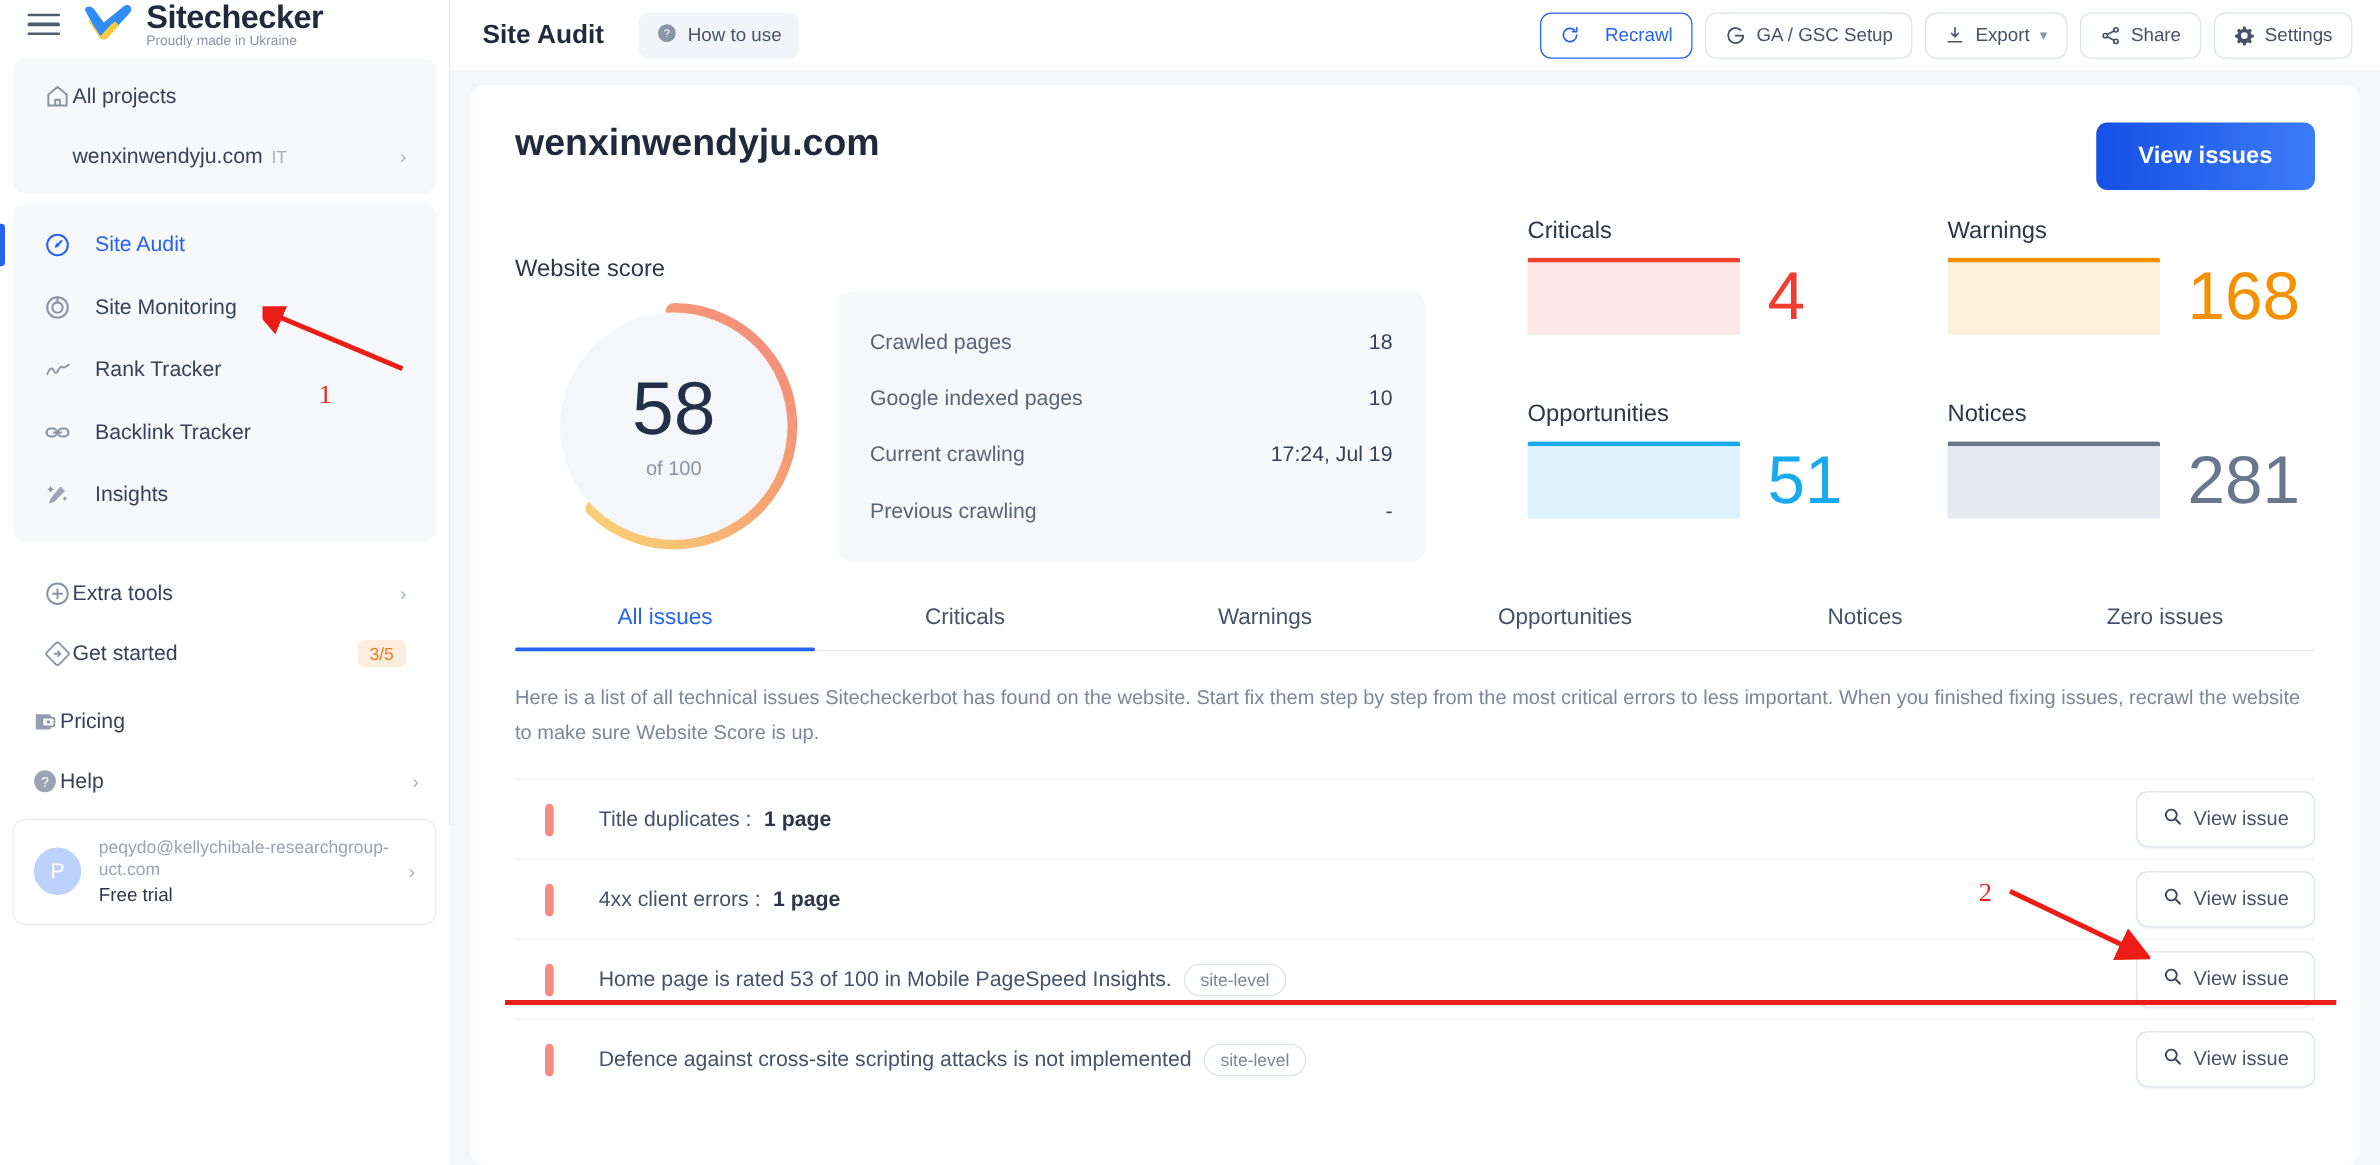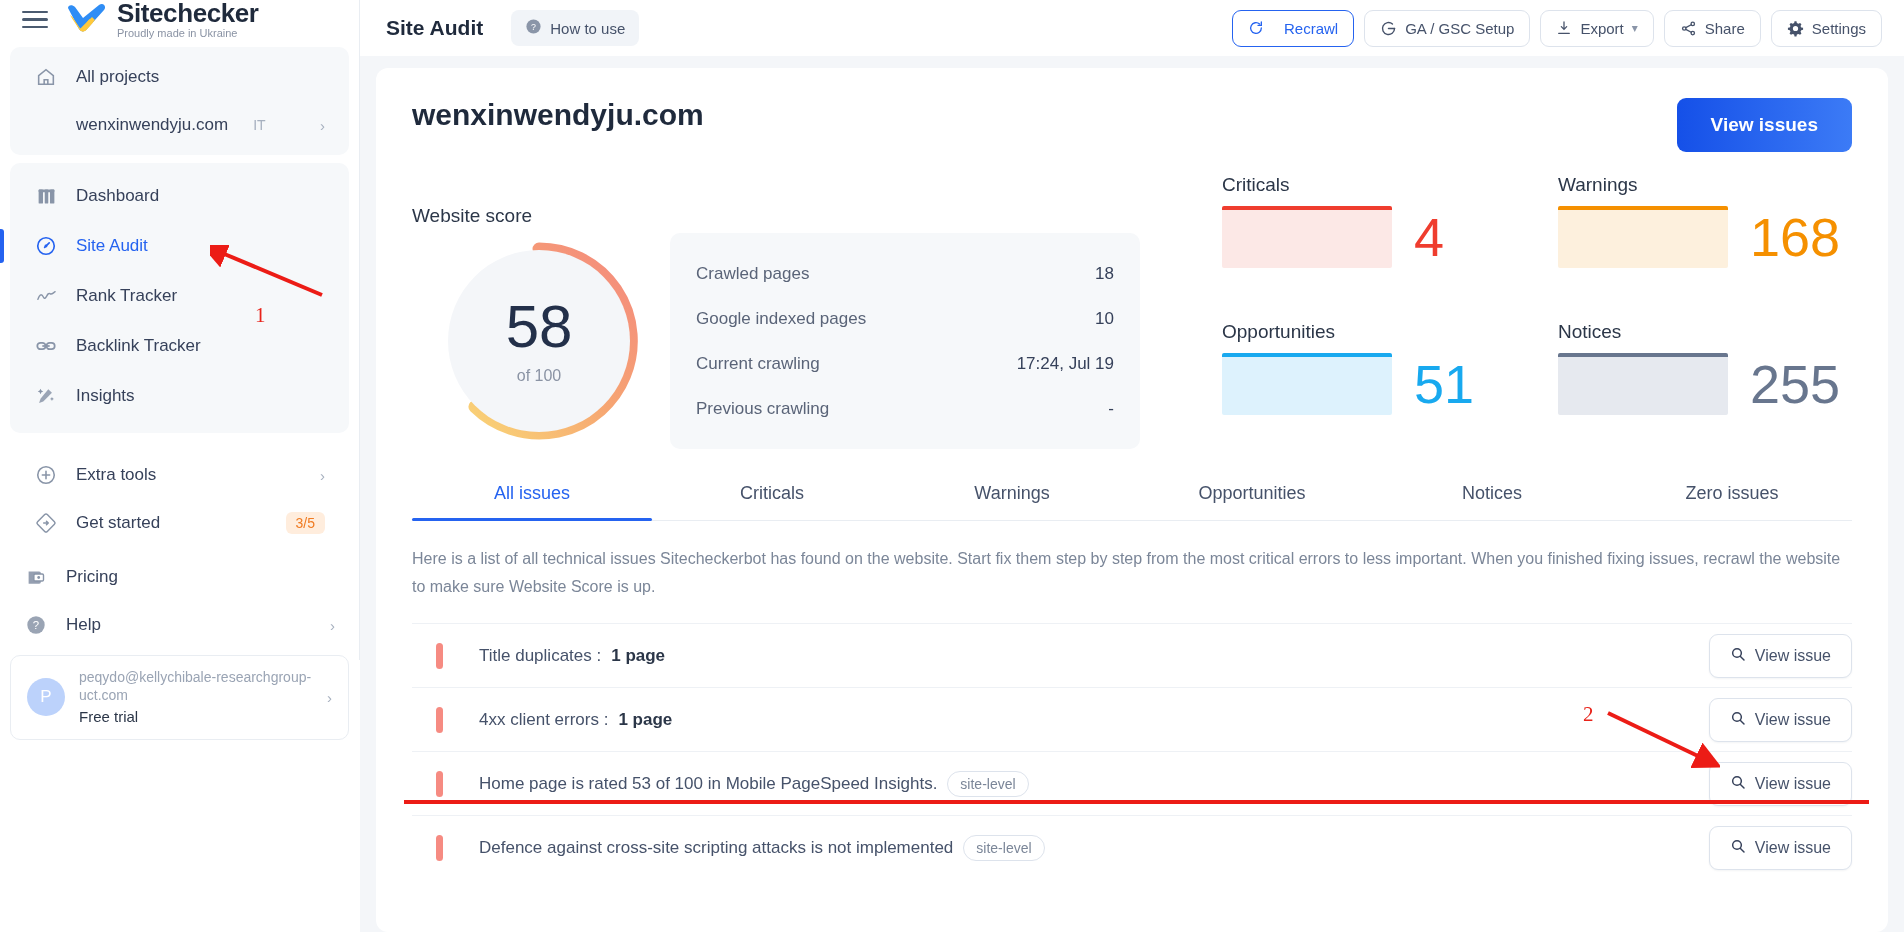--- a/index.html
+++ b/index.html
@@ -25,21 +25,21 @@
   .burger { width: 26px; height: 18px; display: flex; flex-direction: column; justify-content: space-between; cursor: pointer; }
   .burger span { display: block; height: 2.4px; background: #4b5b70; border-radius: 2px; }
   .logo-wrap { display: flex; align-items: center; gap: 9px; }
   .logo-mark { width: 42px; height: 34px; position: relative; }
   .brand-txt { line-height: 1; }
   .brand-name { font-size: 26px; font-weight: bold; color: #1f2a3c; letter-spacing: -0.4px; }
   .brand-sub { font-size: 11px; color: #8a93a4; margin-top: 2px; }
 
   .sb-projects { background: #f6f8fa; border-radius: 10px; margin: 8px 10px 0; padding: 6px 0; }
   .sb-row {
-    display: flex; align-items: center; gap: 18px;
+    display: flex; align-items: center; 
     height: 48px; padding: 0 24px; cursor: pointer;
     font-size: 17px; color: #36415a; text-align: center;
   }
   .sb-ico { width: 24px; height: 24px; flex-shrink: 0; display: flex; align-items: center; justify-content: center; color: #8995a8; }
   .proj-name { font-size: 17px; color: #36415a; }
   .proj-cc { font-size: 14px; color: #a6b0bf; margin-left: 7px; }
   .chev { margin-left: auto; color: #a6b0bf; font-size: 15px; }
 
   .sb-nav { background: #f6f8fa; border-radius: 10px; margin: 8px 10px 0; padding: 8px 0 12px; }
   .nav-item {
@@ -212,40 +212,39 @@
       </div>
       <div class="sb-row">
         <span class="sb-ico"></span>
         <span class="proj-name">wenxinwendyju.com</span>
         <span class="proj-cc">IT</span>
         <span class="chev">›</span>
       </div>
     </div>
 
     <nav class="sb-nav">
-      <div class="nav-item">
-        <span class="sb-ico">
-          <svg width="21" height="21" viewBox="0 0 24 24" fill="currentColor">
-            <rect x="3" y="4" width="5" height="16" rx="1"></rect>
-              <rect x="10" y="4" width="4" height="16" rx="1"></rect>
-              <rect x="16" y="4" width="5" height="16" rx="1"></rect>
-            <rect x="3" y="4" width="18" height="3" rx="1"></rect>
-          </svg>
-        </span>
-        <span>Dashboard</span>
-      </div>
       <div class="nav-item active">
         <span class="sb-ico">
           <svg width="22" height="22" viewBox="0 0 24 24" fill="none" stroke="currentColor" stroke-width="1.8">
             <circle cx="12" cy="12" r="9"></circle>
               <path d="M15.5 8.5 L10.5 13.5" stroke-linecap="round"></path>
             <circle cx="12" cy="12" r="1.6" fill="currentColor" stroke="none"></circle>
           </svg>
         </span>
         <span>Site Audit</span>
+      </div>
+      <div class="nav-item">
+        <span class="sb-ico">
+          <svg width="22" height="22" viewBox="0 0 24 24" fill="none" stroke="currentColor" stroke-width="1.8">
+            <circle cx="12" cy="12" r="9"></circle>
+              <circle cx="12" cy="12" r="4.5"></circle>
+              <path d="M12 3 v5" stroke-linecap="round"></path>
+          </svg>
+        </span>
+        <span>Site Monitoring</span>
       </div>
       <div class="nav-item">
         <span class="sb-ico">
           <svg width="23" height="23" viewBox="0 0 24 24" fill="none" stroke="currentColor" stroke-width="1.5">
             <path d="M3 15 C5 9 7 9 9 13 C11 17 13 7 15.5 9 C17.5 10.6 19 8 21 7" stroke-linecap="round"></path>
           </svg>
         </span>
         <span>Rank Tracker</span>
       </div>
       <div class="nav-item">
@@ -472,21 +471,21 @@
               <div class="metric-label">Opportunities</div>
               <div class="metric-body">
                 <div class="metric-bar" style="background:#ddf2fd;border-top-color:#18a9ef;"></div>
                 <div class="metric-num" style="color:#18a9ef;">51</div>
               </div>
             </div>
             <div class="metric" style="margin-top:18px;">
               <div class="metric-label">Notices</div>
               <div class="metric-body">
                 <div class="metric-bar" style="background:#e6e9ef;border-top-color:#68768e;"></div>
-                <div class="metric-num" style="color:#68768e;">255</div>
+                <div class="metric-num" style="color:#68768e;">281</div>
               </div>
             </div>
           </div>
         </div>
 
         <div class="tabs">
           <div class="tab active">All issues</div>
           <div class="tab">Criticals</div>
           <div class="tab">Warnings</div>
           <div class="tab">Opportunities</div>

